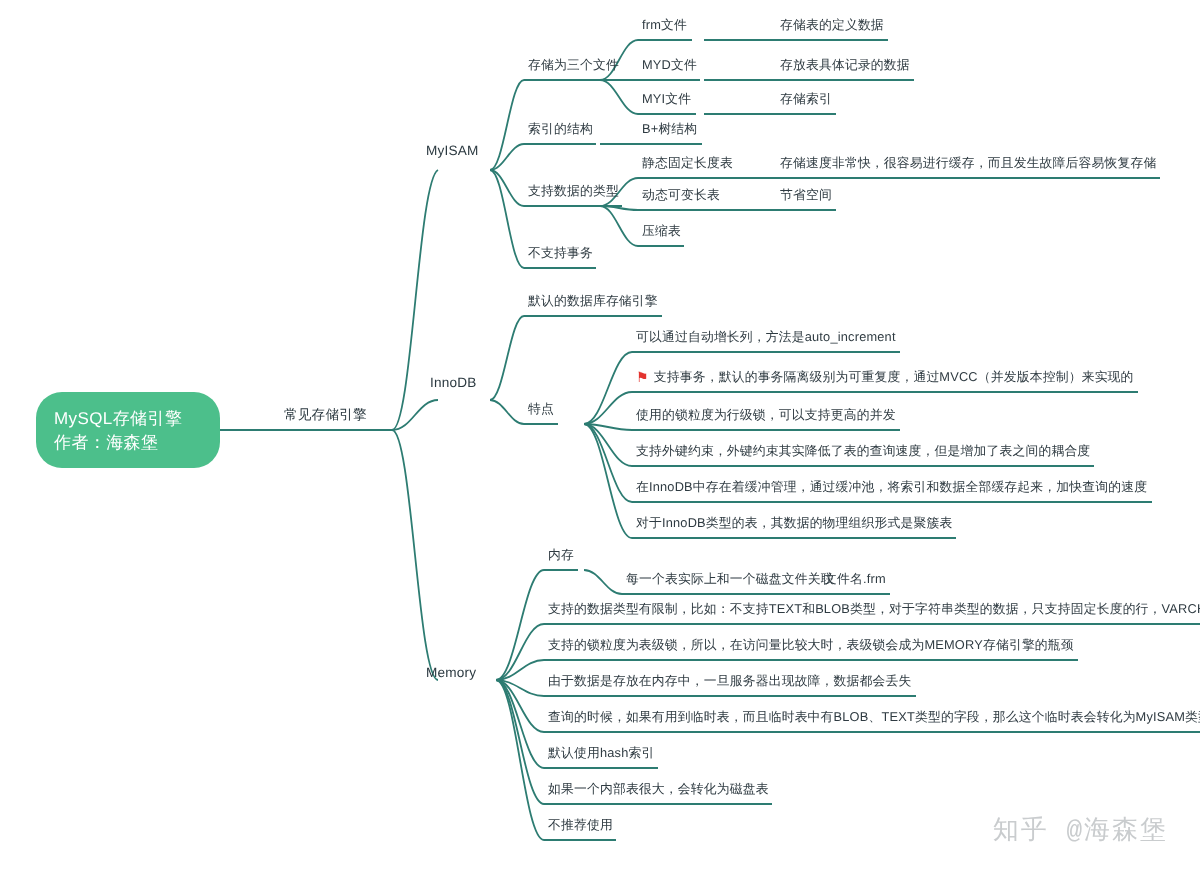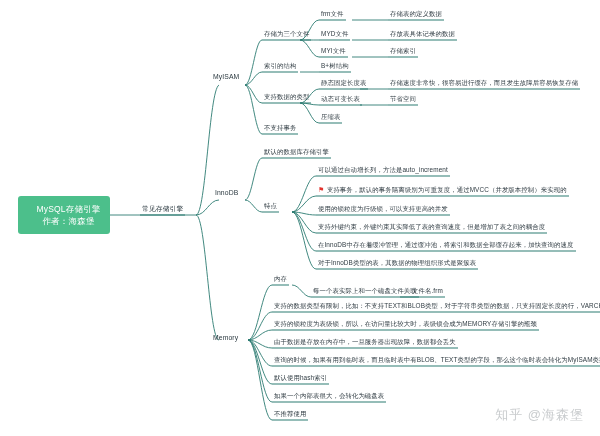--- a/index.html
+++ b/index.html
@@ -26,27 +26,26 @@
     pointer-events: none;
   }
   
   .root-node {
     position: absolute;
     left: 18px;
     top: 196px;
     width: 92px;
     height: 38px;
     background: #4cbf8b;
-    border-radius: 3px;
+    border-radius: 13px;
     display: flex;
     flex-direction: column;
     justify-content: center;
     padding-left: 9px;
     box-sizing: border-box;
-    text-align: center;
   }
   .root-node .line {
     color: #ffffff;
     font-size: 8.5px;
     line-height: 12px;
     letter-spacing: .2px;
     white-space: nowrap;
   }
   
   .node {
@@ -76,21 +75,21 @@
   }
   
   .watermark {
     position: absolute;
     right: 16px;
     bottom: 12px;
     font-size: 13px;
     color: #c9ccce;
     letter-spacing: 1px;
     white-space: nowrap;
-    font-family: Liberation Sans, sans-serif;
+    font-family: Liberation Mono, monospace;
   }
 </style>
 </head>
 <body>
 
 <div id="canvas">
 
   <svg id="wires" viewBox="0 0 600 436" xmlns="http://www.w3.org/2000/svg" fill="none" stroke="#2d7c72" stroke-width="0.9">
 
     <path d="M110,215 L196,215"></path>

